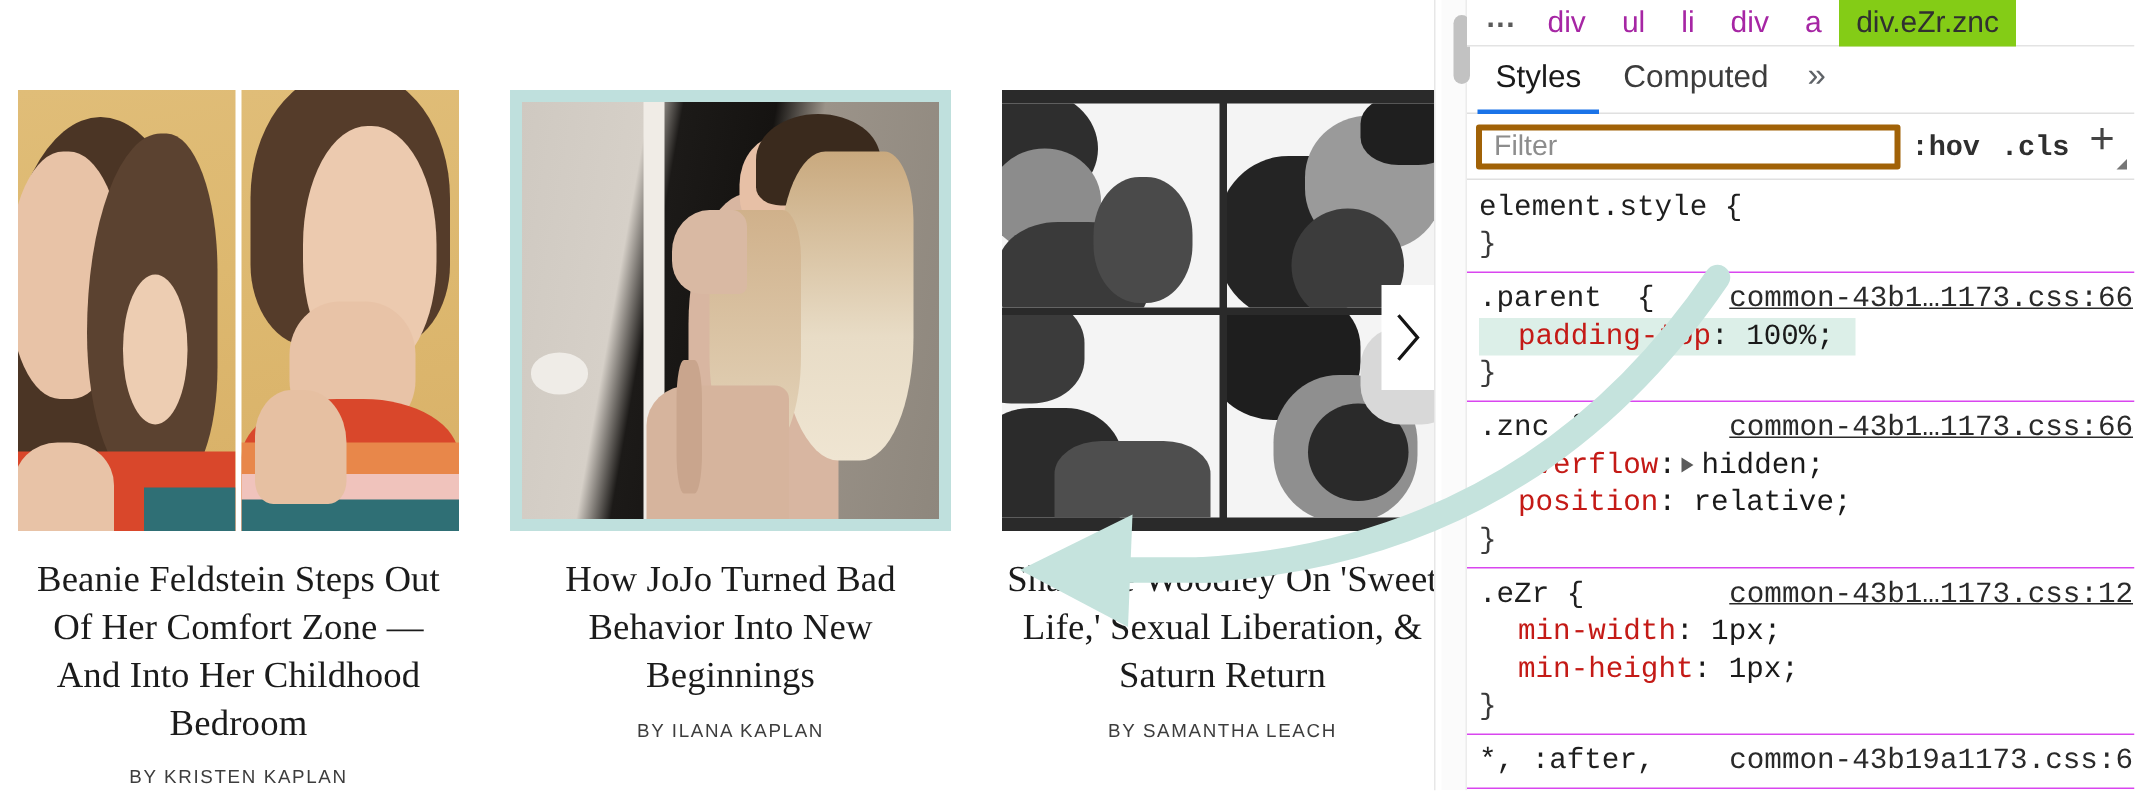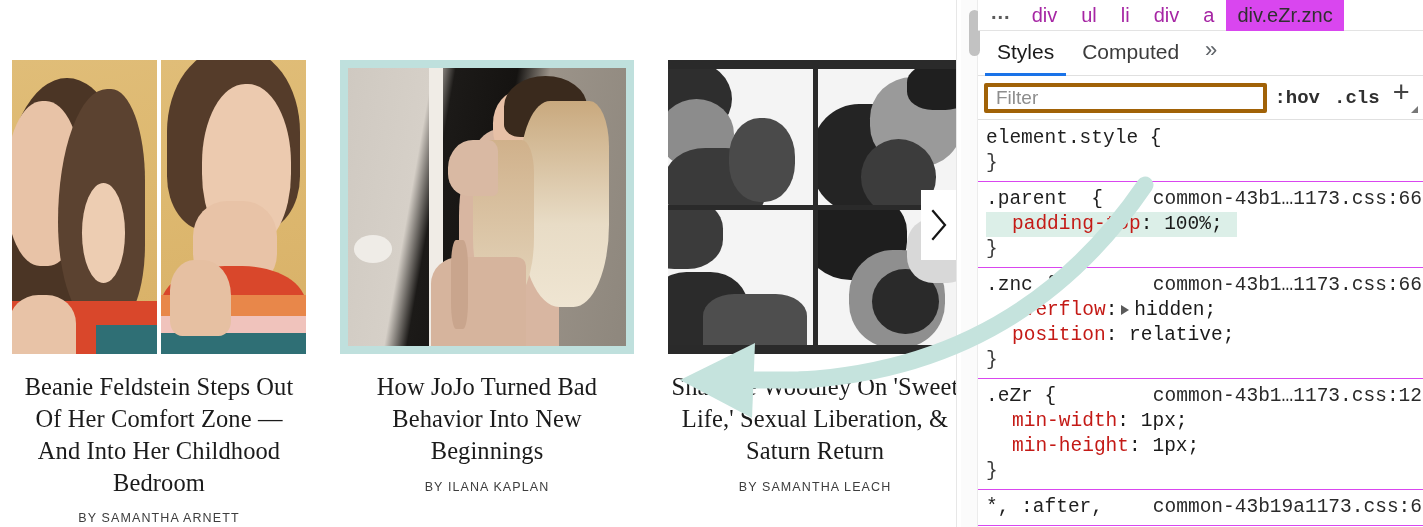--- a/index.html
+++ b/index.html
@@ -186,21 +186,21 @@
   }
   .crumb {
     color: #a626a4;
     padding: 4px 12px;
     white-space: nowrap;
     line-height: 1;
   }
   .crumb.ellipsis { color: #5a5a5a; font-weight: 700; letter-spacing: 1px; padding: 2px 9px 8px; }
   .crumb.selected {
     color: #303030;
-    background: #d946ef;
+    background: #84cc16;
     padding: 6px 11px;
   }
 
   
   #dt-tabs {
     height: 45px;
     display: flex;
     align-items: center;
     border-bottom: 1px solid #e0e0e0;
     padding-left: 7px;
@@ -285,20 +285,21 @@
   .rule-block {
     border-bottom: 1px solid #d946ef;
     padding: 5px 0 5px 8px;
     position: relative;
   }
   .sel-line { display: flex; align-items: baseline; }
   .selector { color: #1f1f1f; white-space: pre; }
   .origin {
     margin-left: auto;
     color: #2a2a2a;
+    text-decoration: underline;
     white-space: nowrap;
     padding-right: 2px;
   }
   .origin.nolink { text-decoration: none; }
   .decl { padding-left: 26px; white-space: pre; }
   .decl.highlight {
     background: #dcefe8;
     display: inline-block;
     padding-right: 14px;
     margin-left: 0;
@@ -344,21 +345,21 @@
               <div class="pb-stripe" style="bottom:0;height:30%;background:#d9472b;border-radius:44% 44% 0 0;"></div>
               <div class="pb-stripe" style="bottom:0;height:20%;background:#e8874a;"></div>
               <div class="pb-stripe" style="bottom:0;height:13%;background:#f0c3bc;"></div>
               <div class="pb-stripe" style="bottom:0;height:7%;background:#2f6f75;"></div>
               <div class="pb-face" style="left:6%;bottom:6%;width:42%;height:26%;background:#e6c0a2;border-radius:40% 46% 20% 20%;"></div>
             </div>
           </div>
         </div>
       </div>
       <div class="card-title">Beanie Feldstein Steps Out Of Her Comfort Zone — And Into Her Childhood Bedroom</div>
-      <div class="card-byline">BY SAMANTHA ARNETT</div>
+      <div class="card-byline">BY KRISTEN KAPLAN</div>
     </div>
 
     <div class="card selected">
       <div class="card-media-wrap">
         <div class="card-media">
           <div class="photo-jojo">
             <div class="jj" style="left:29%;top:0;width:5%;height:100%;background:#f0ece6;"></div>
             <div class="jj" style="left:40%;top:22%;width:36%;height:78%;background:#d8b6a1;border-radius:40% 30% 0 0;"></div>
             <div class="jj" style="left:52%;top:8%;width:22%;height:26%;background:#e7c0a6;border-radius:46%;"></div>
             <div class="jj" style="left:56%;top:3%;width:30%;height:22%;background:#3a2a1d;border-radius:50% 50% 20% 20%;"></div>

